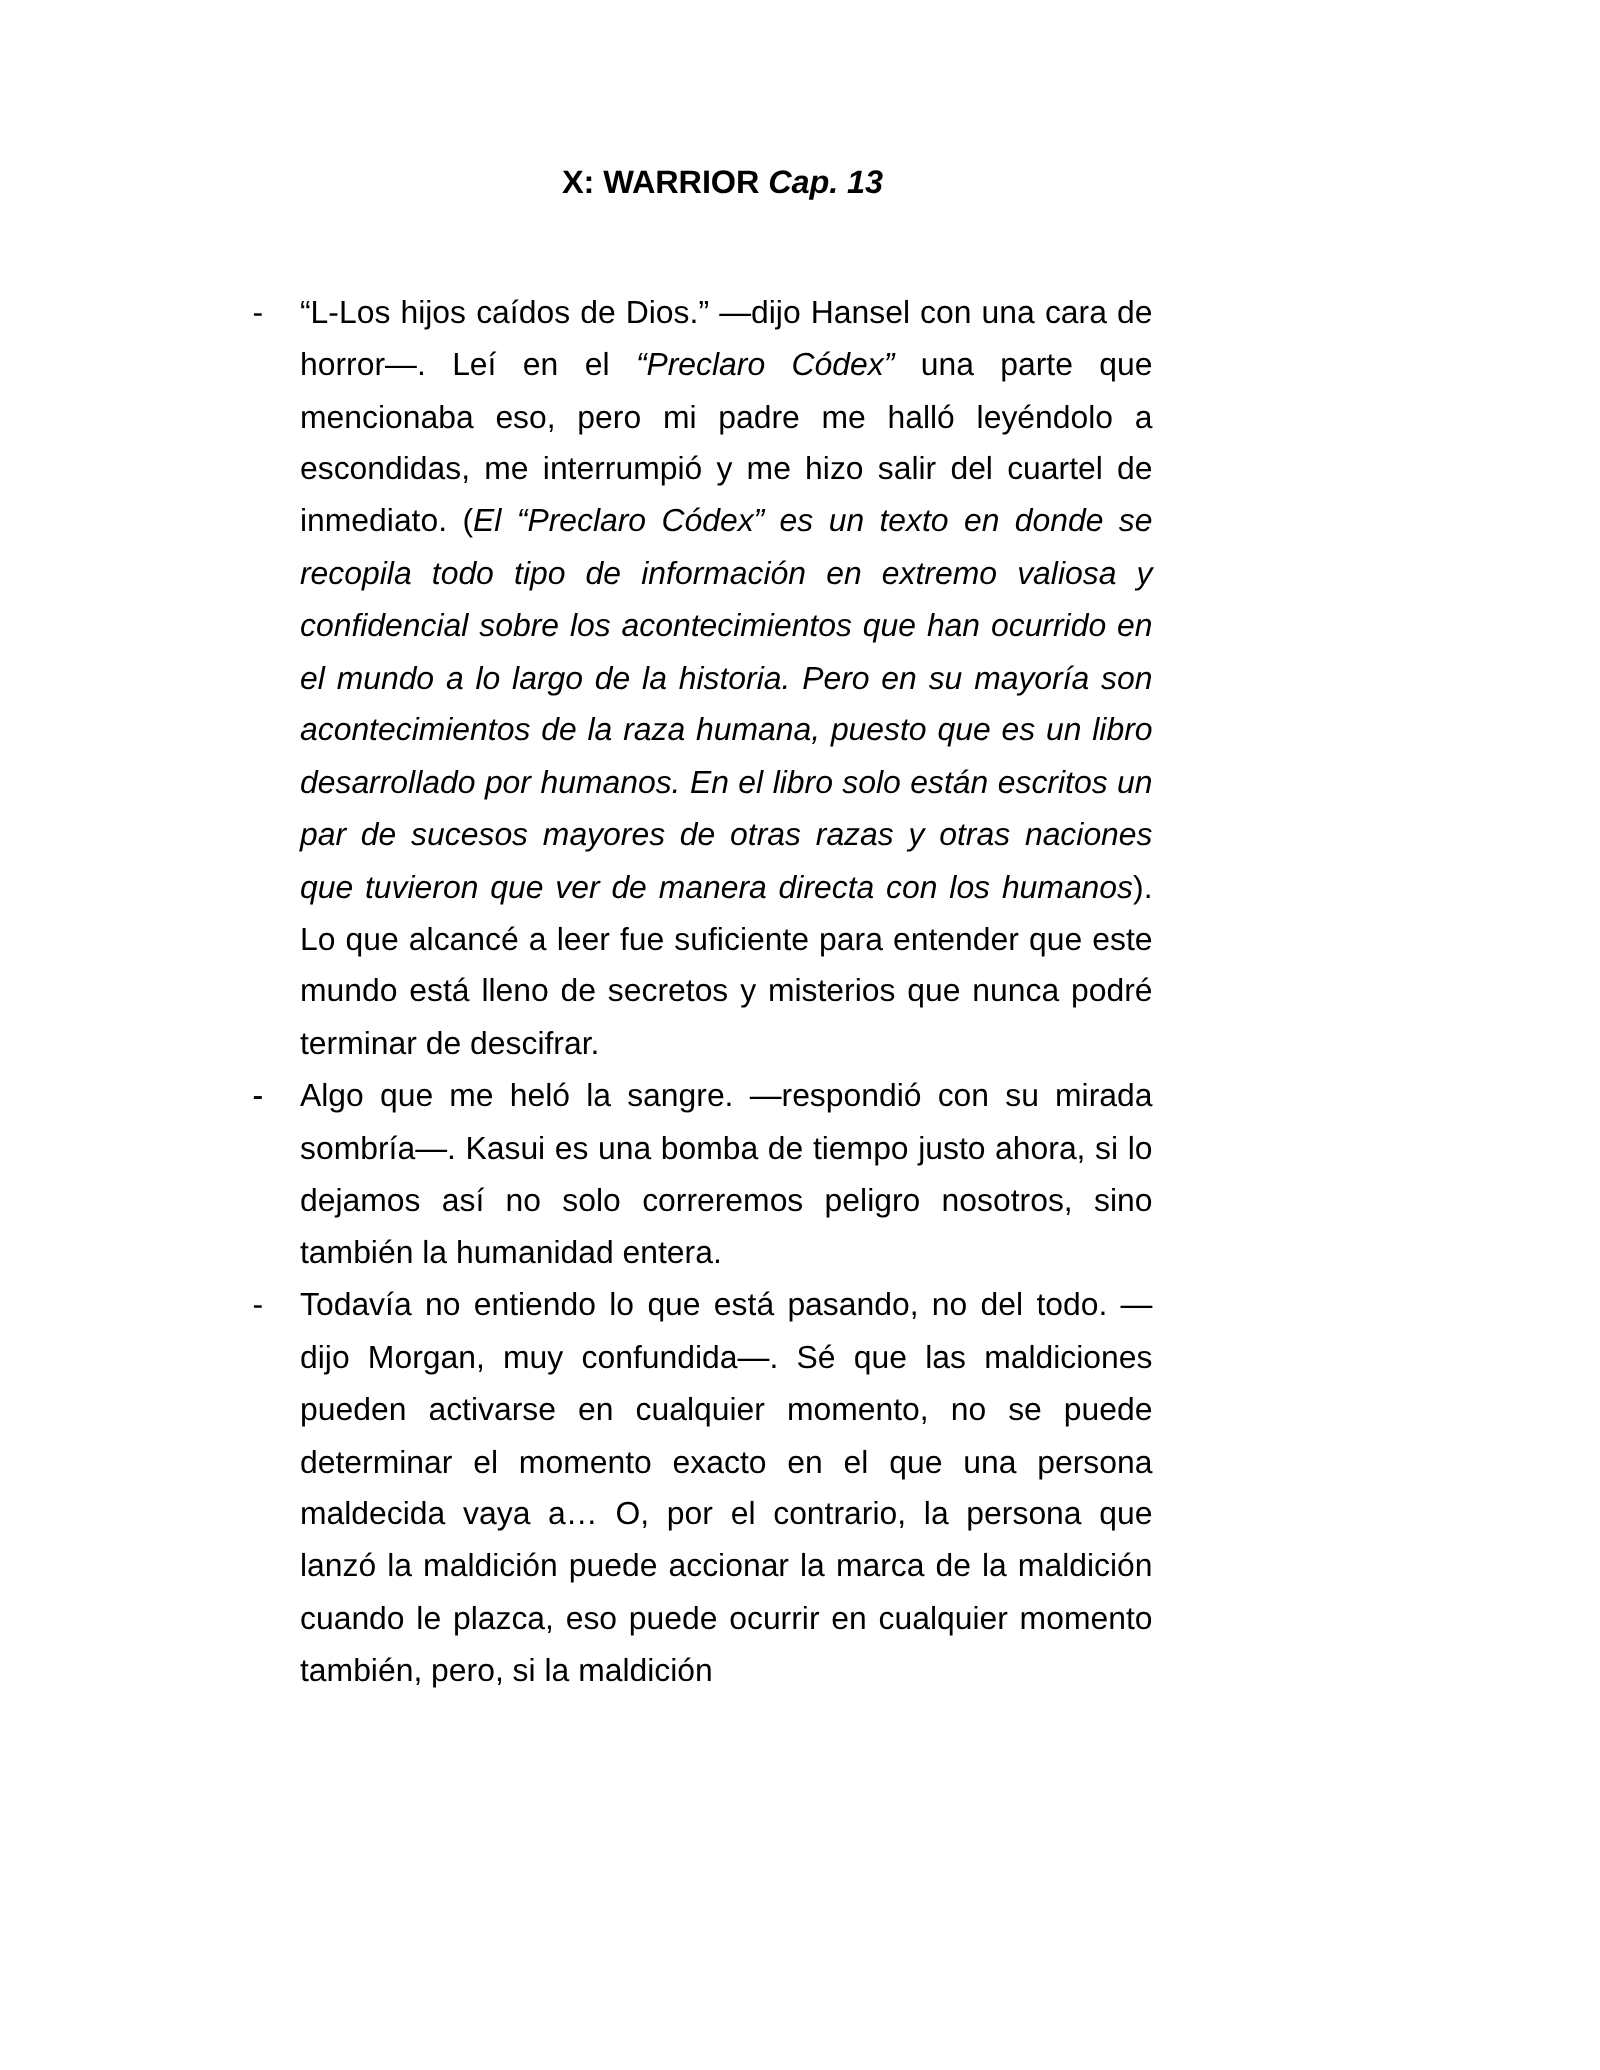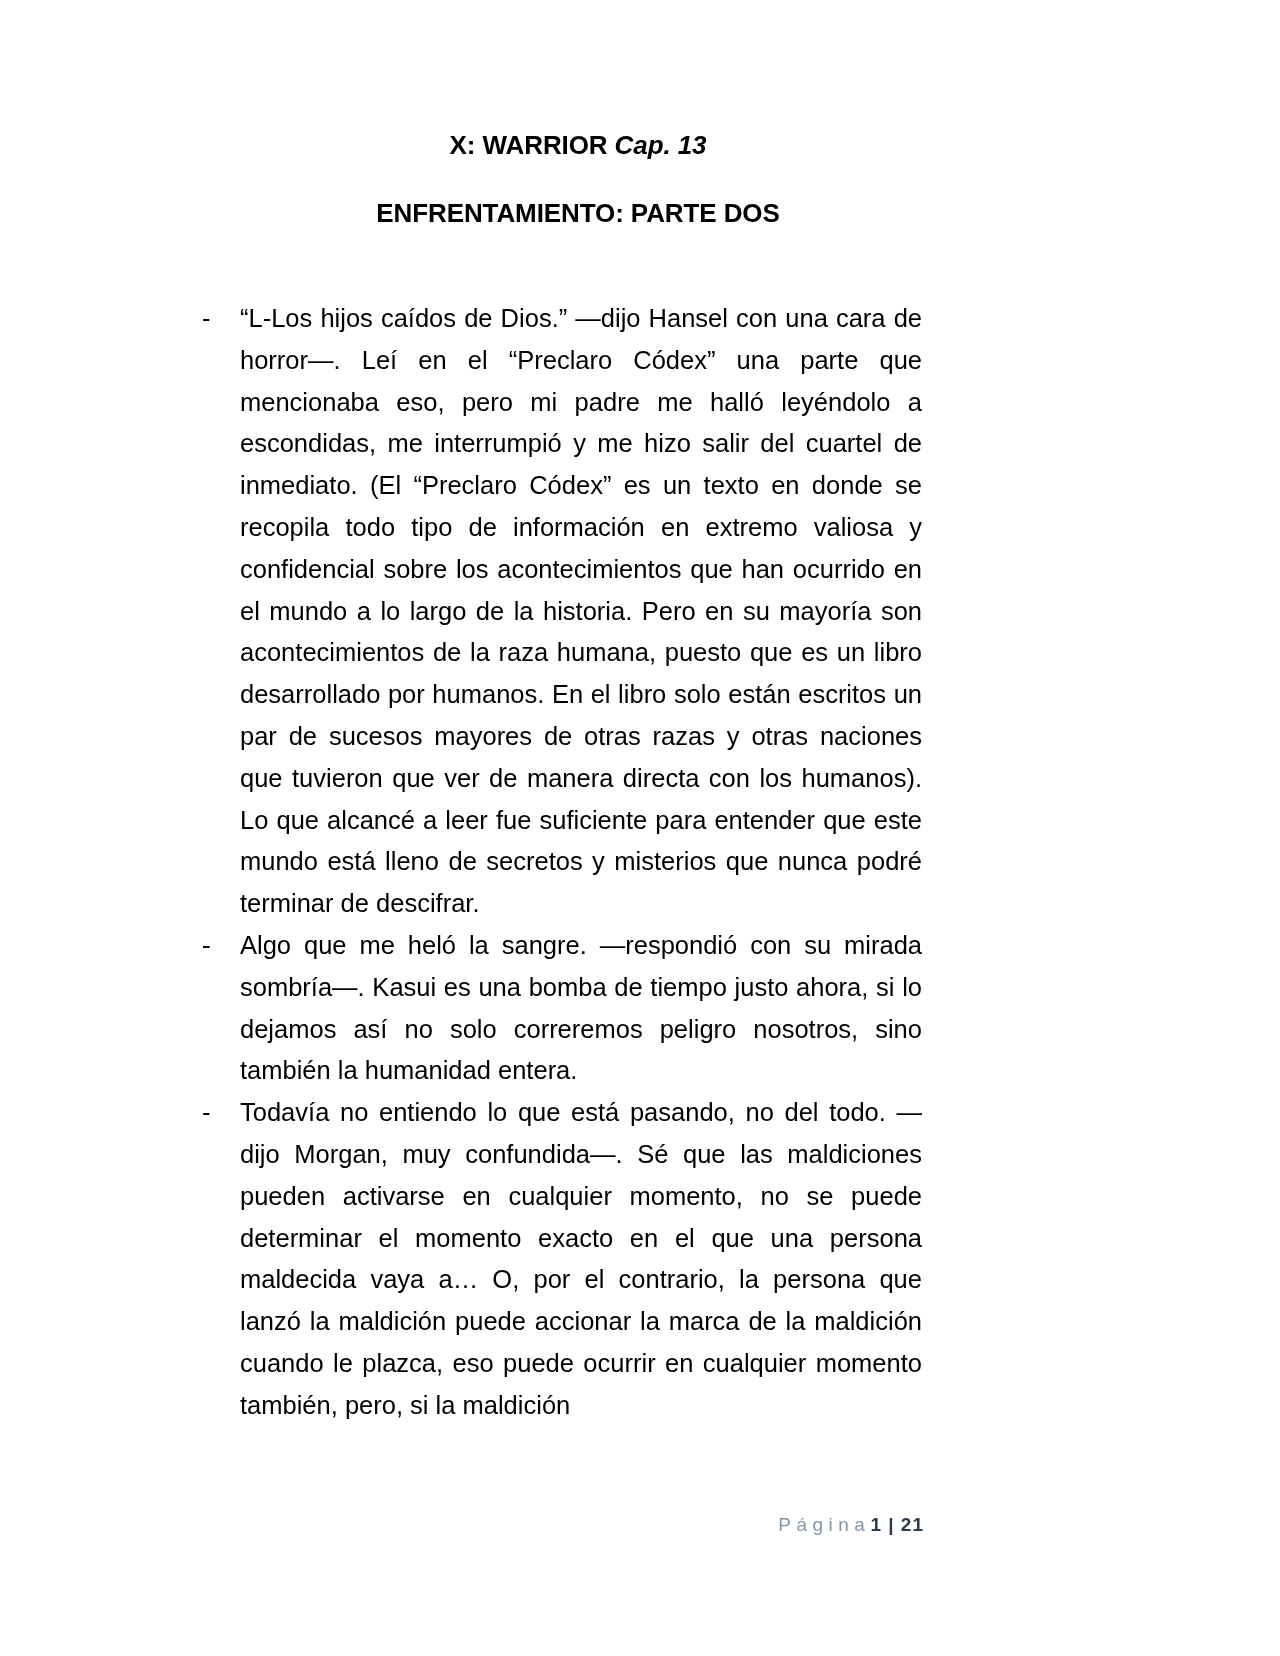--- a/index.html
+++ b/index.html
@@ -61,20 +61,21 @@
     hyphens: none;
   }
   .bullet-marker {
     position: absolute;
     left: 10px;
     top: 0;
     font-size: 25.5px;
     line-height: 41.8px;
   }
   .body-item .ital {
+    font-style: italic;
   }
   .footer {
     position: absolute;
     left: 0;
     right: 0;
     bottom: 122px;
     padding-right: 232px;
     text-align: right;
     font-size: 19px;
     line-height: 1;
@@ -89,30 +90,28 @@
     letter-spacing: 1px;
   }
 </style>
 </head>
 <body>
 
 <div class="page">
 
   <div class="headings">
     <div class="doc-title"><span>X: WARRIOR </span><span class="ital">Cap. 13</span></div>
-    <div class="doc-subtitle">ENFRENTAMIENTO: PARTE DOS</div>
   </div>
 
   <ul class="body-list">
 
     <li class="body-item"><span class="bullet-marker">-</span><span>“L-Los hijos caídos de Dios.” —dijo Hansel con una cara de horror—. Leí en el </span><span class="ital">“Preclaro Códex”</span><span> una parte que mencionaba eso, pero mi padre me halló leyéndolo a escondidas, me interrumpió y me hizo salir del cuartel de inmediato. (</span><span class="ital">El “Preclaro Códex” es un texto en donde se recopila todo tipo de información en extremo valiosa y confidencial sobre los acontecimientos que han ocurrido en el mundo a lo largo de la historia. Pero en su mayoría son acontecimientos de la raza humana, puesto que es un libro desarrollado por humanos. En el libro solo están escritos un par de sucesos mayores de otras razas y otras naciones que tuvieron que ver de manera directa con los humanos</span><span>). Lo que alcancé a leer fue suficiente para entender que este mundo está lleno de secretos y misterios que nunca podré terminar de descifrar.</span></li>
 
     <li class="body-item"><span class="bullet-marker">-</span></li>
 
     <li class="body-item"><span class="bullet-marker">-</span><span>Algo que me heló la sangre. —respondió con su mirada sombría—. Kasui es una bomba de tiempo justo ahora, si lo dejamos así no solo correremos peligro nosotros, sino también la humanidad entera.</span></li>
 
     <li class="body-item"><span class="bullet-marker">-</span><span>Todavía no entiendo lo que está pasando, no del todo. —dijo Morgan, muy confundida—. Sé que las maldiciones pueden activarse en cualquier momento, no se puede determinar el momento exacto en el que una persona maldecida vaya a… O, por el contrario, la persona que lanzó la maldición puede accionar la marca de la maldición cuando le plazca, eso puede ocurrir en cualquier momento también, pero, si la maldición</span></li>
 
   </ul>
 
-  <div class="footer"><span class="pg-word">Página</span><span class="pg-nums">1 | 21</span></div>
 
 </div>
 
 </body></html>

